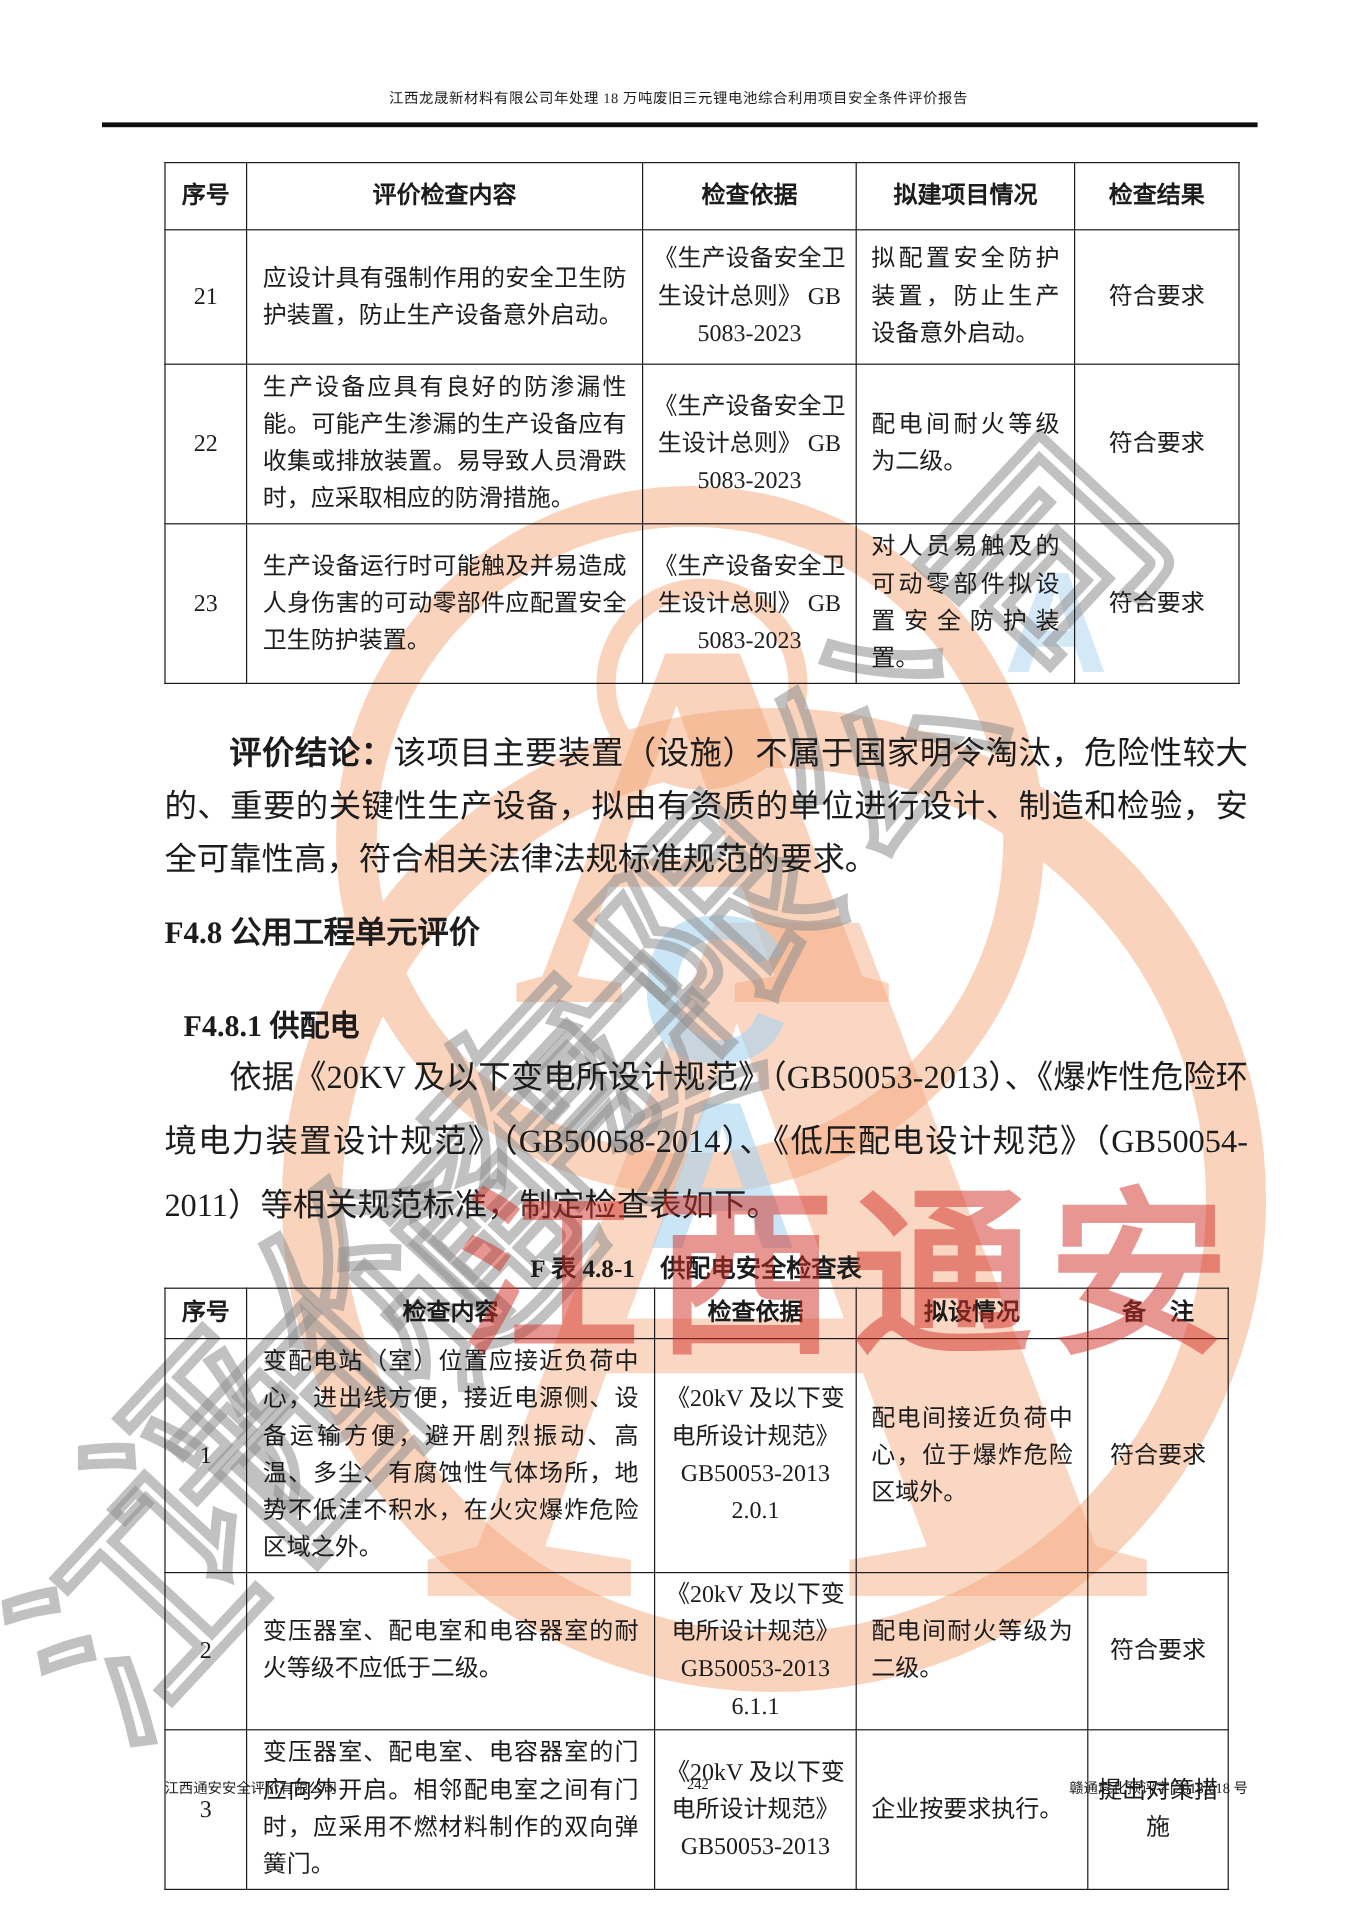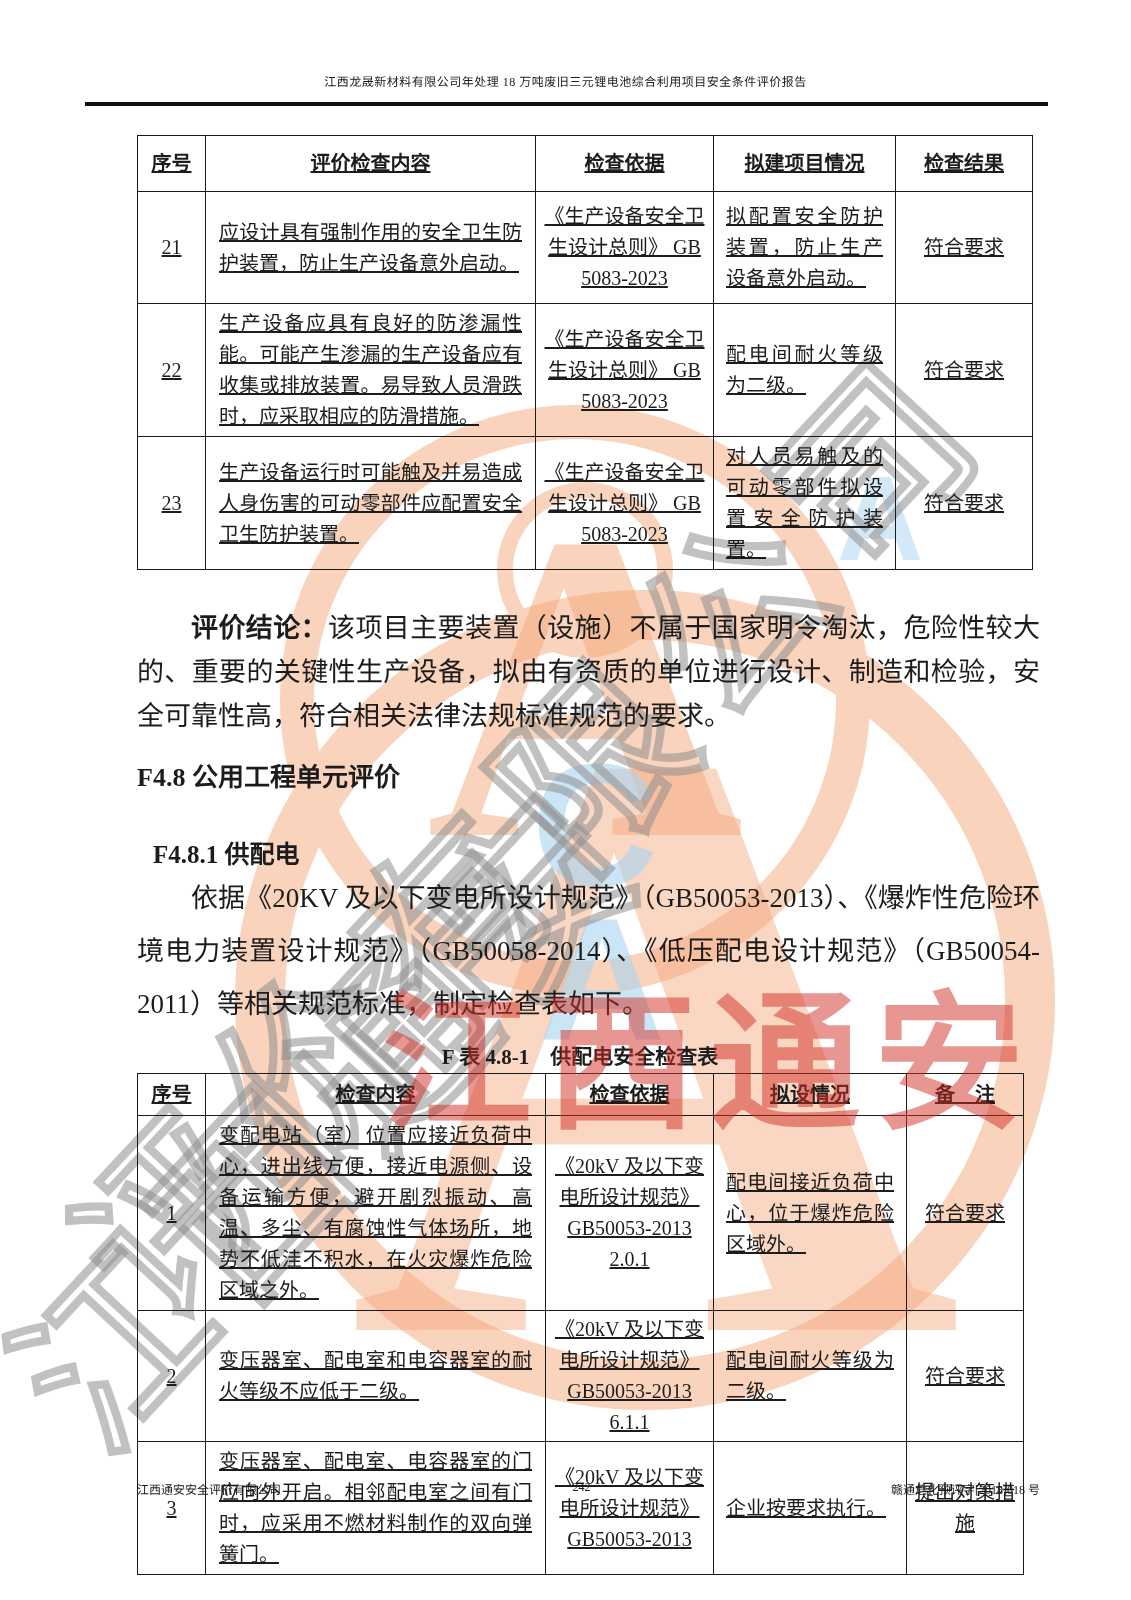--- a/index.html
+++ b/index.html
@@ -18,21 +18,21 @@
     font-family:"Liberation Serif","DejaVu Serif",serif;
   }
   
   .content{position:relative;z-index:2;}
   .doc-title{
     position:absolute;top:72px;left:0;width:1131px;text-align:center;
     font-size:12px;letter-spacing:0.5px;white-space:nowrap;
   }
   .title-rule{position:absolute;top:102px;left:85px;width:963px;height:4px;background:#101010;}
 
-  table{border-collapse:collapse;table-layout:fixed;background:transparent;text-decoration:underline;}
+  table{border-collapse:collapse;table-layout:fixed;background:transparent;}
   th,td{border:1.5px solid #1a1a1a;font-size:20px;line-height:1.55;padding:3px 6px;
         word-break:break-word;}
   th{font-weight:bold;text-align:center;}
   td.col-no,td.col-result,td.col-note{text-align:center;}
   td.col-basis,td.col-plan2{text-align:center;}
   td.col-content{text-align:justify;padding:4px 13px;}
   td.col-project,td.col-plan{text-align:justify;padding:4px 12px;}
   tr.cont-row td{vertical-align:top;}
 
   .t1{position:absolute;top:135px;left:137px;width:895px;}

